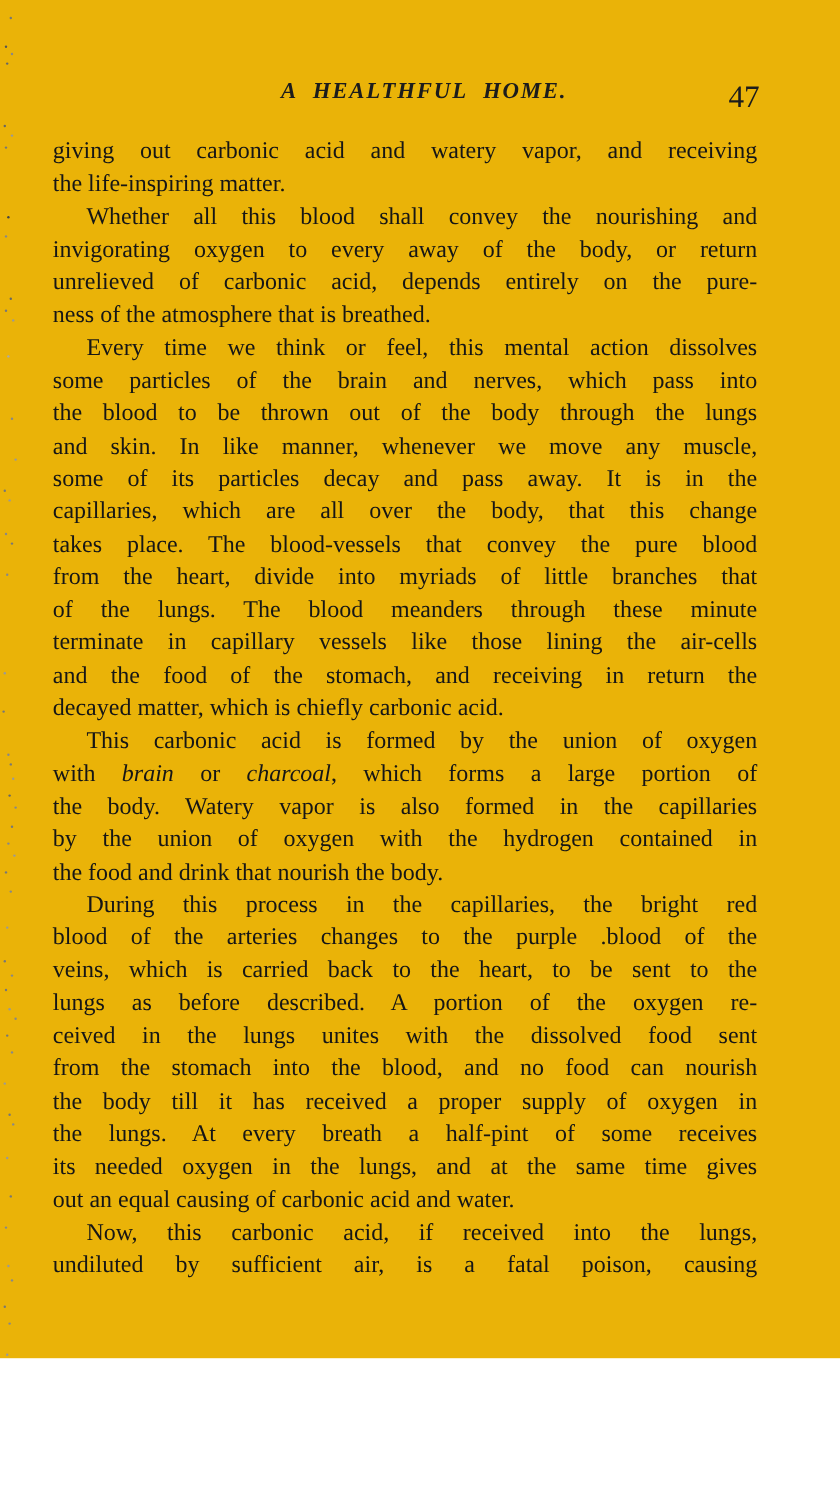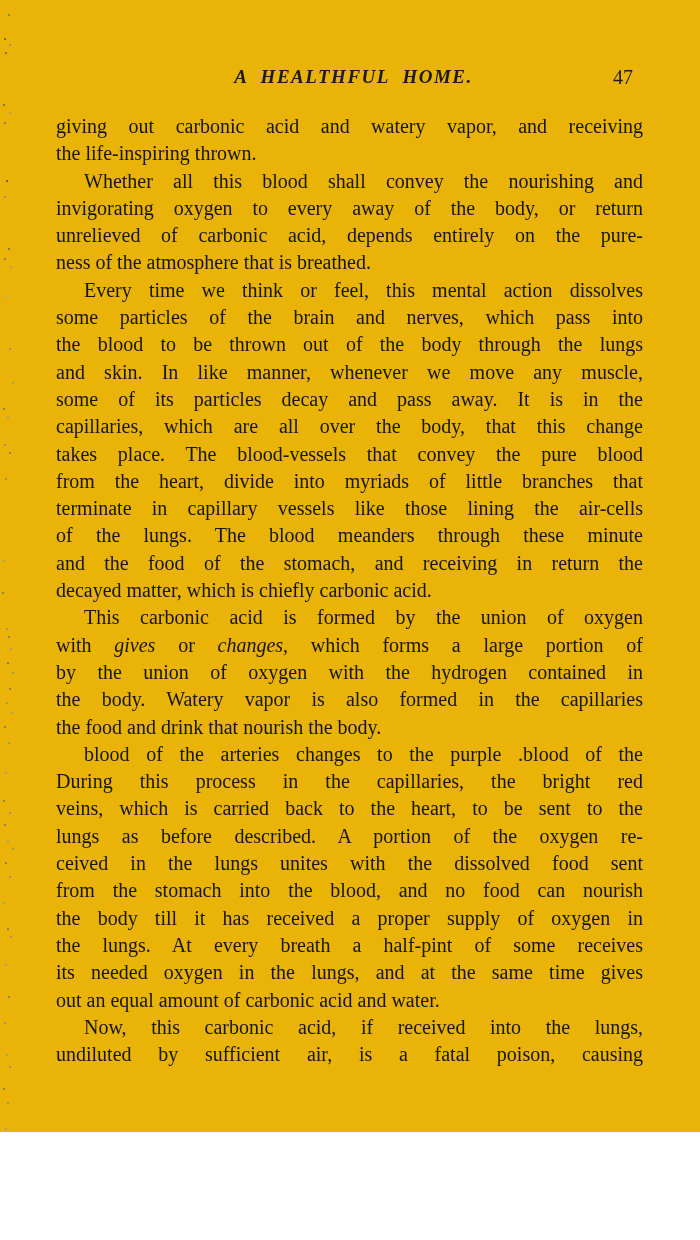--- a/index.html
+++ b/index.html
@@ -61,27 +61,27 @@
     font-style: italic;
     font-weight: bold;
     letter-spacing: 1.5px;
     word-spacing: 7px;
     color: #1c1c1c;
   }
   .page-number {
     position: absolute;
     right: 14px;
     top: 0;
-    font-size: 20px;
+    font-size: 26px;
     color: #1c1c1c;
   }
   .body-text {
     position: absolute;
     top: 113px;
-    left: 56px;
+    left: 44px;
     width: 587px;
     font-size: 20px;
     line-height: 27.3px;
   }
   .paragraph { margin: 0; }
   .paragraph.indented .line:first-child { text-indent: 28px; }
   .line {
     text-align: justify;
     text-align-last: justify;
     text-justify: inter-word;
@@ -98,59 +98,59 @@
   <div class="speckles"></div>
 
   <div class="header">
     <span class="running-title">A HEALTHFUL HOME.</span>
     <span class="page-number">47</span>
   </div>
 
   <div class="body-text">
     <div class="paragraph">
         <div class="line"><span>giving out carbonic acid and watery vapor, and receiving</span></div>
-        <div class="line last"><span>the life-inspiring thrown.</span></div>
+        <div class="line last"><span>the life-inspiring matter.</span></div>
       </div>
     <div class="paragraph indented">
         <div class="line"><span>Whether all this blood shall convey the nourishing and</span></div>
         <div class="line"><span>invigorating oxygen to every away of the body, or return</span></div>
         <div class="line"><span>unrelieved of carbonic acid, depends entirely on the pure-</span></div>
         <div class="line last"><span>ness of the atmosphere that is breathed.</span></div>
       </div>
     <div class="paragraph indented">
         <div class="line"><span>Every time we think or feel, this mental action dissolves</span></div>
         <div class="line"><span>some particles of the brain and nerves, which pass into</span></div>
         <div class="line"><span>the blood to be thrown out of the body through the lungs</span></div>
         <div class="line"><span>and skin. In like manner, whenever we move any muscle,</span></div>
         <div class="line"><span>some of its particles decay and pass away. It is in the</span></div>
         <div class="line"><span>capillaries, which are all over the body, that this change</span></div>
         <div class="line"><span>takes place. The blood-vessels that convey the pure blood</span></div>
         <div class="line"><span>from the heart, divide into myriads of little branches that</span></div>
+        <div class="line"><span>of the lungs. The blood meanders through these minute</span></div>
         <div class="line"><span>terminate in capillary vessels like those lining the air-cells</span></div>
-        <div class="line"><span>of the lungs. The blood meanders through these minute</span></div>
         <div class="line"><span>and the food of the stomach, and receiving in return the</span></div>
         <div class="line last"><span>decayed matter, which is chiefly carbonic acid.</span></div>
       </div>
     <div class="paragraph indented">
         <div class="line"><span>This carbonic acid is formed by the union of oxygen</span></div>
-        <div class="line"><span>with </span><span class="italic">gives</span><span> or </span><span class="italic">changes</span><span>, which forms a large portion of</span></div>
+        <div class="line"><span>with </span><span class="italic">brain</span><span> or </span><span class="italic">charcoal</span><span>, which forms a large portion of</span></div>
+        <div class="line"><span>the body. Watery vapor is also formed in the capillaries</span></div>
         <div class="line"><span>by the union of oxygen with the hydrogen contained in</span></div>
-        <div class="line"><span>the body. Watery vapor is also formed in the capillaries</span></div>
         <div class="line last"><span>the food and drink that nourish the body.</span></div>
       </div>
     <div class="paragraph indented">
+        <div class="line"><span>During this process in the capillaries, the bright red</span></div>
         <div class="line"><span>blood of the arteries changes to the purple .blood of the</span></div>
-        <div class="line"><span>During this process in the capillaries, the bright red</span></div>
         <div class="line"><span>veins, which is carried back to the heart, to be sent to the</span></div>
         <div class="line"><span>lungs as before described. A portion of the oxygen re-</span></div>
         <div class="line"><span>ceived in the lungs unites with the dissolved food sent</span></div>
         <div class="line"><span>from the stomach into the blood, and no food can nourish</span></div>
         <div class="line"><span>the body till it has received a proper supply of oxygen in</span></div>
         <div class="line"><span>the lungs. At every breath a half-pint of some receives</span></div>
         <div class="line"><span>its needed oxygen in the lungs, and at the same time gives</span></div>
-        <div class="line last"><span>out an equal amount of carbonic acid and water.</span></div>
+        <div class="line last"><span>out an equal causing of carbonic acid and water.</span></div>
       </div>
     <div class="paragraph indented justify-last">
         <div class="line"><span>Now, this carbonic acid, if received into the lungs,</span></div>
         <div class="line last"><span>undiluted by sufficient air, is a fatal poison, causing</span></div>
       </div>
   </div>
 </div>
 
 </body></html>

